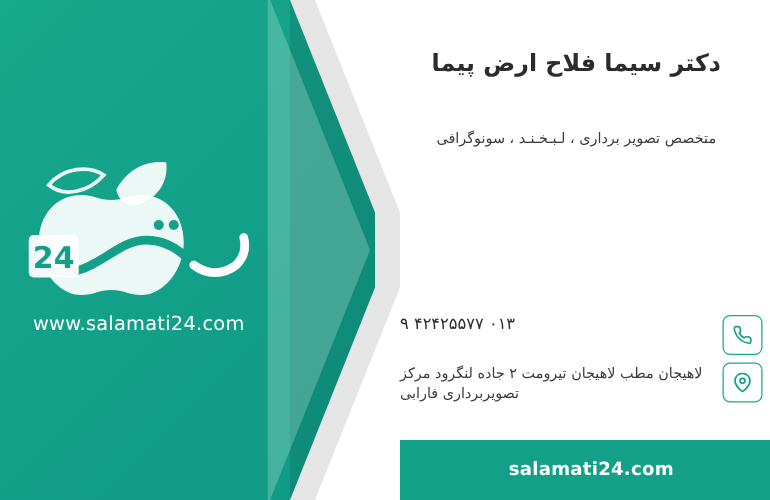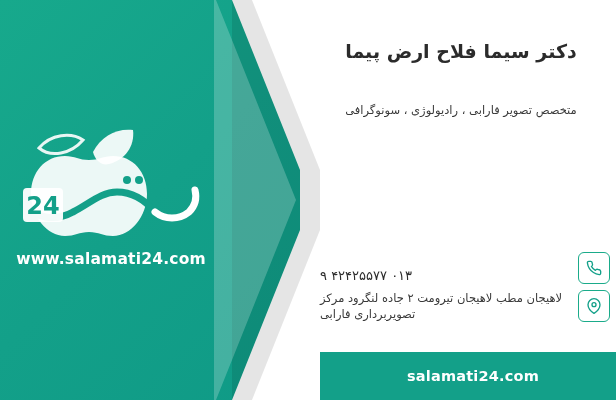--- a/index.html
+++ b/index.html
@@ -62,21 +62,21 @@
     top: 0;
   }
   .logo-url {
     position: absolute;
     left: 8px;
     top: 142px;
     width: 196px;
     text-align: center;
     color: #ffffff;
     font-size: 15.5px;
-    font-weight: bold;
+    font-weight: normal;
     letter-spacing: 0.2px;
     font-family: "DejaVu Sans", sans-serif;
   }
   .logo-tagline {
     position: absolute;
     left: 60px;
     top: 118px;
     width: 150px;
     text-align: center;
     color: #ffffff;
@@ -117,21 +117,21 @@
     line-height: 20px;
     font-family: "DejaVu Sans", sans-serif;
   }
   .spec-1 { top: 100px; }
   .spec-2 { top: 130px; }
 
   .contact-row {
     position: absolute;
     direction: rtl;
     display: flex;
-    align-items: flex-end;
+    align-items: flex-start;
     justify-content: flex-start;
   }
   .phone-row {
     right: 6px;
     top: 252px;
     width: 290px;
   }
   .addr-row {
     right: 6px;
     top: 290px;
@@ -212,21 +212,21 @@
       <g>
         <rect x="18" y="80" width="40" height="34" rx="4" fill="#ffffff" opacity="0.95"></rect>
         <text x="38" y="106" font-family="DejaVu Sans, sans-serif" font-size="24" font-weight="bold" fill="#13a089" text-anchor="middle">24</text>
       </g>
     </svg>
     <div class="logo-url">www.salamati24.com</div>
   </div>
 
   <div class="right">
     <div class="doc-name">دکتر سیما  فلاح ارض پیما</div>
-    <div class="spec-line spec-1">متخصص تصویر فارابی ، رادیولوژی ، سونوگرافی</div>
+    <div class="spec-line spec-1">متخصص تصویر برداری ، لـبـخـنـد ، سونوگرافی</div>
 
     <div class="contact-row phone-row">
       <span class="icon-badge">
         <svg width="16" height="16" viewBox="0 0 24 24" fill="none" stroke="#13a089" stroke-width="2" stroke-linecap="round" stroke-linejoin="round">
           <path d="M22 16.9v3a2 2 0 0 1-2.2 2 19.8 19.8 0 0 1-8.6-3.1 19.5 19.5 0 0 1-6-6A19.8 19.8 0 0 1 2.1 4.2 2 2 0 0 1 4.1 2h3a2 2 0 0 1 2 1.7c.1.9.3 1.8.6 2.6a2 2 0 0 1-.4 2.1L8.1 9.6a16 16 0 0 0 6 6l1.2-1.2a2 2 0 0 1 2.1-.4c.8.3 1.7.5 2.6.6a2 2 0 0 1 1.7 2z"></path>
         </svg>
       </span>
       <span class="contact-text phone-text">۰۱۳ ۴۲۴۲۵۵۷۷ ۹</span>
     </div>
 

